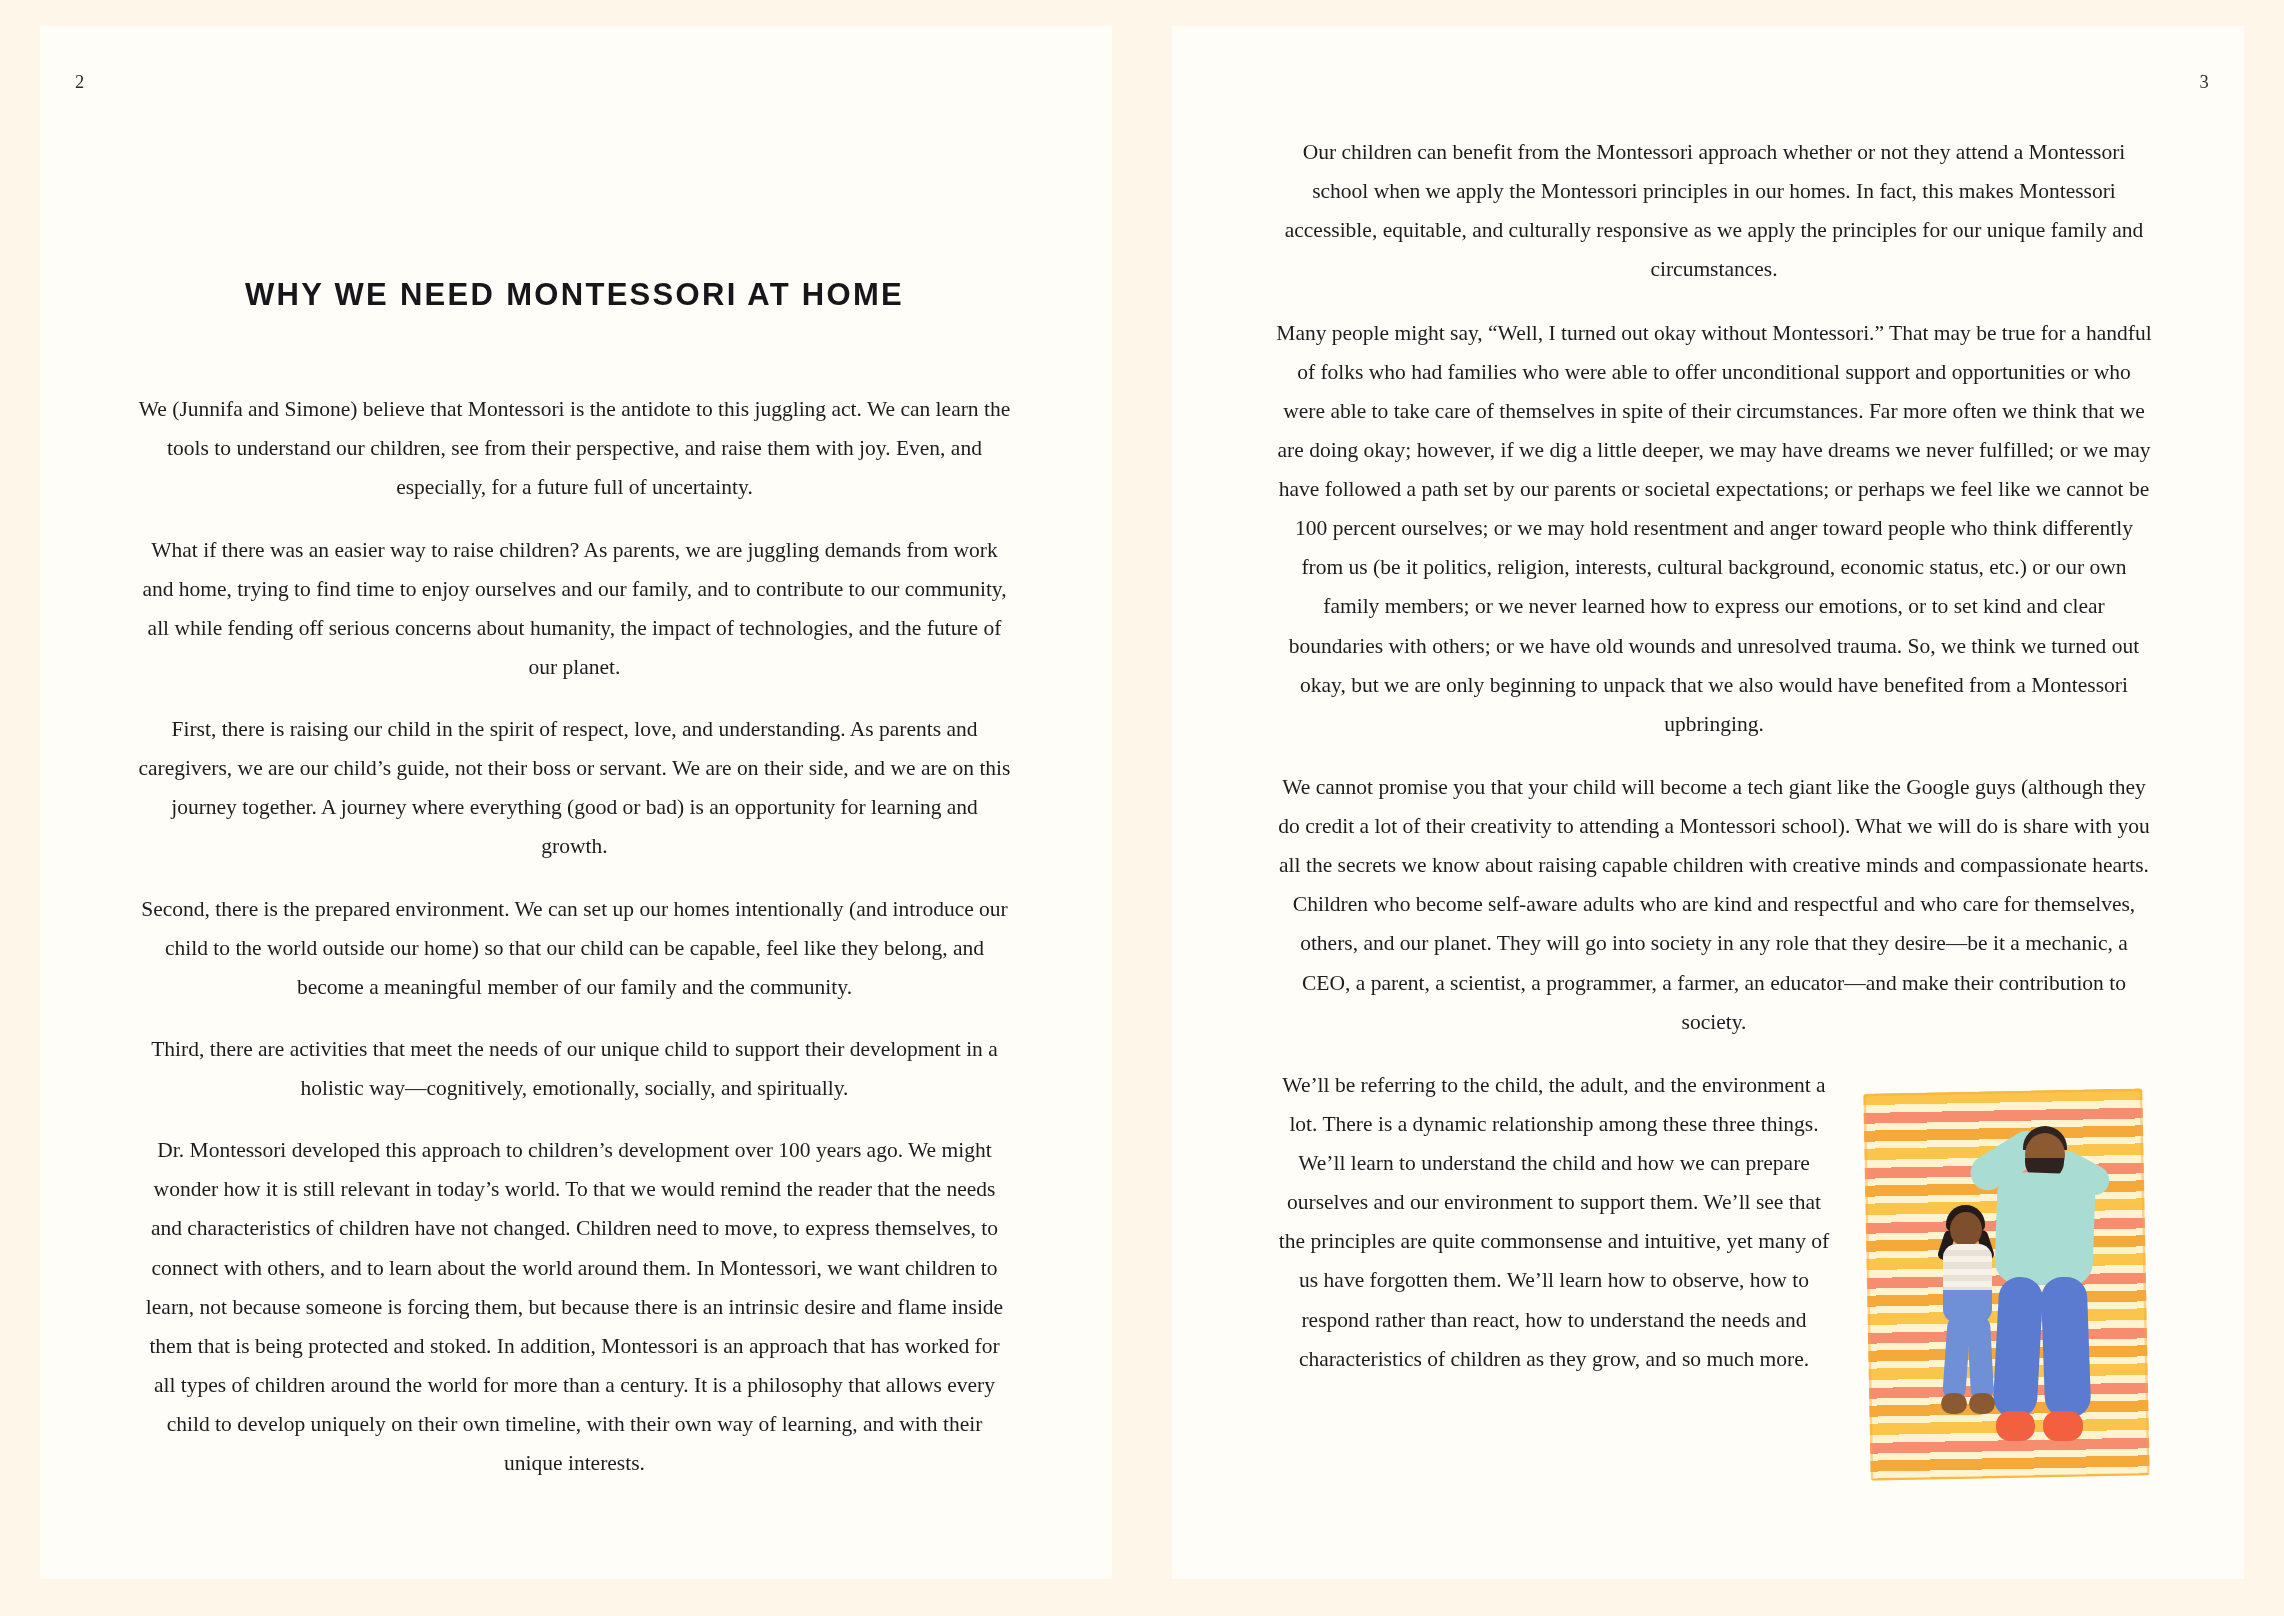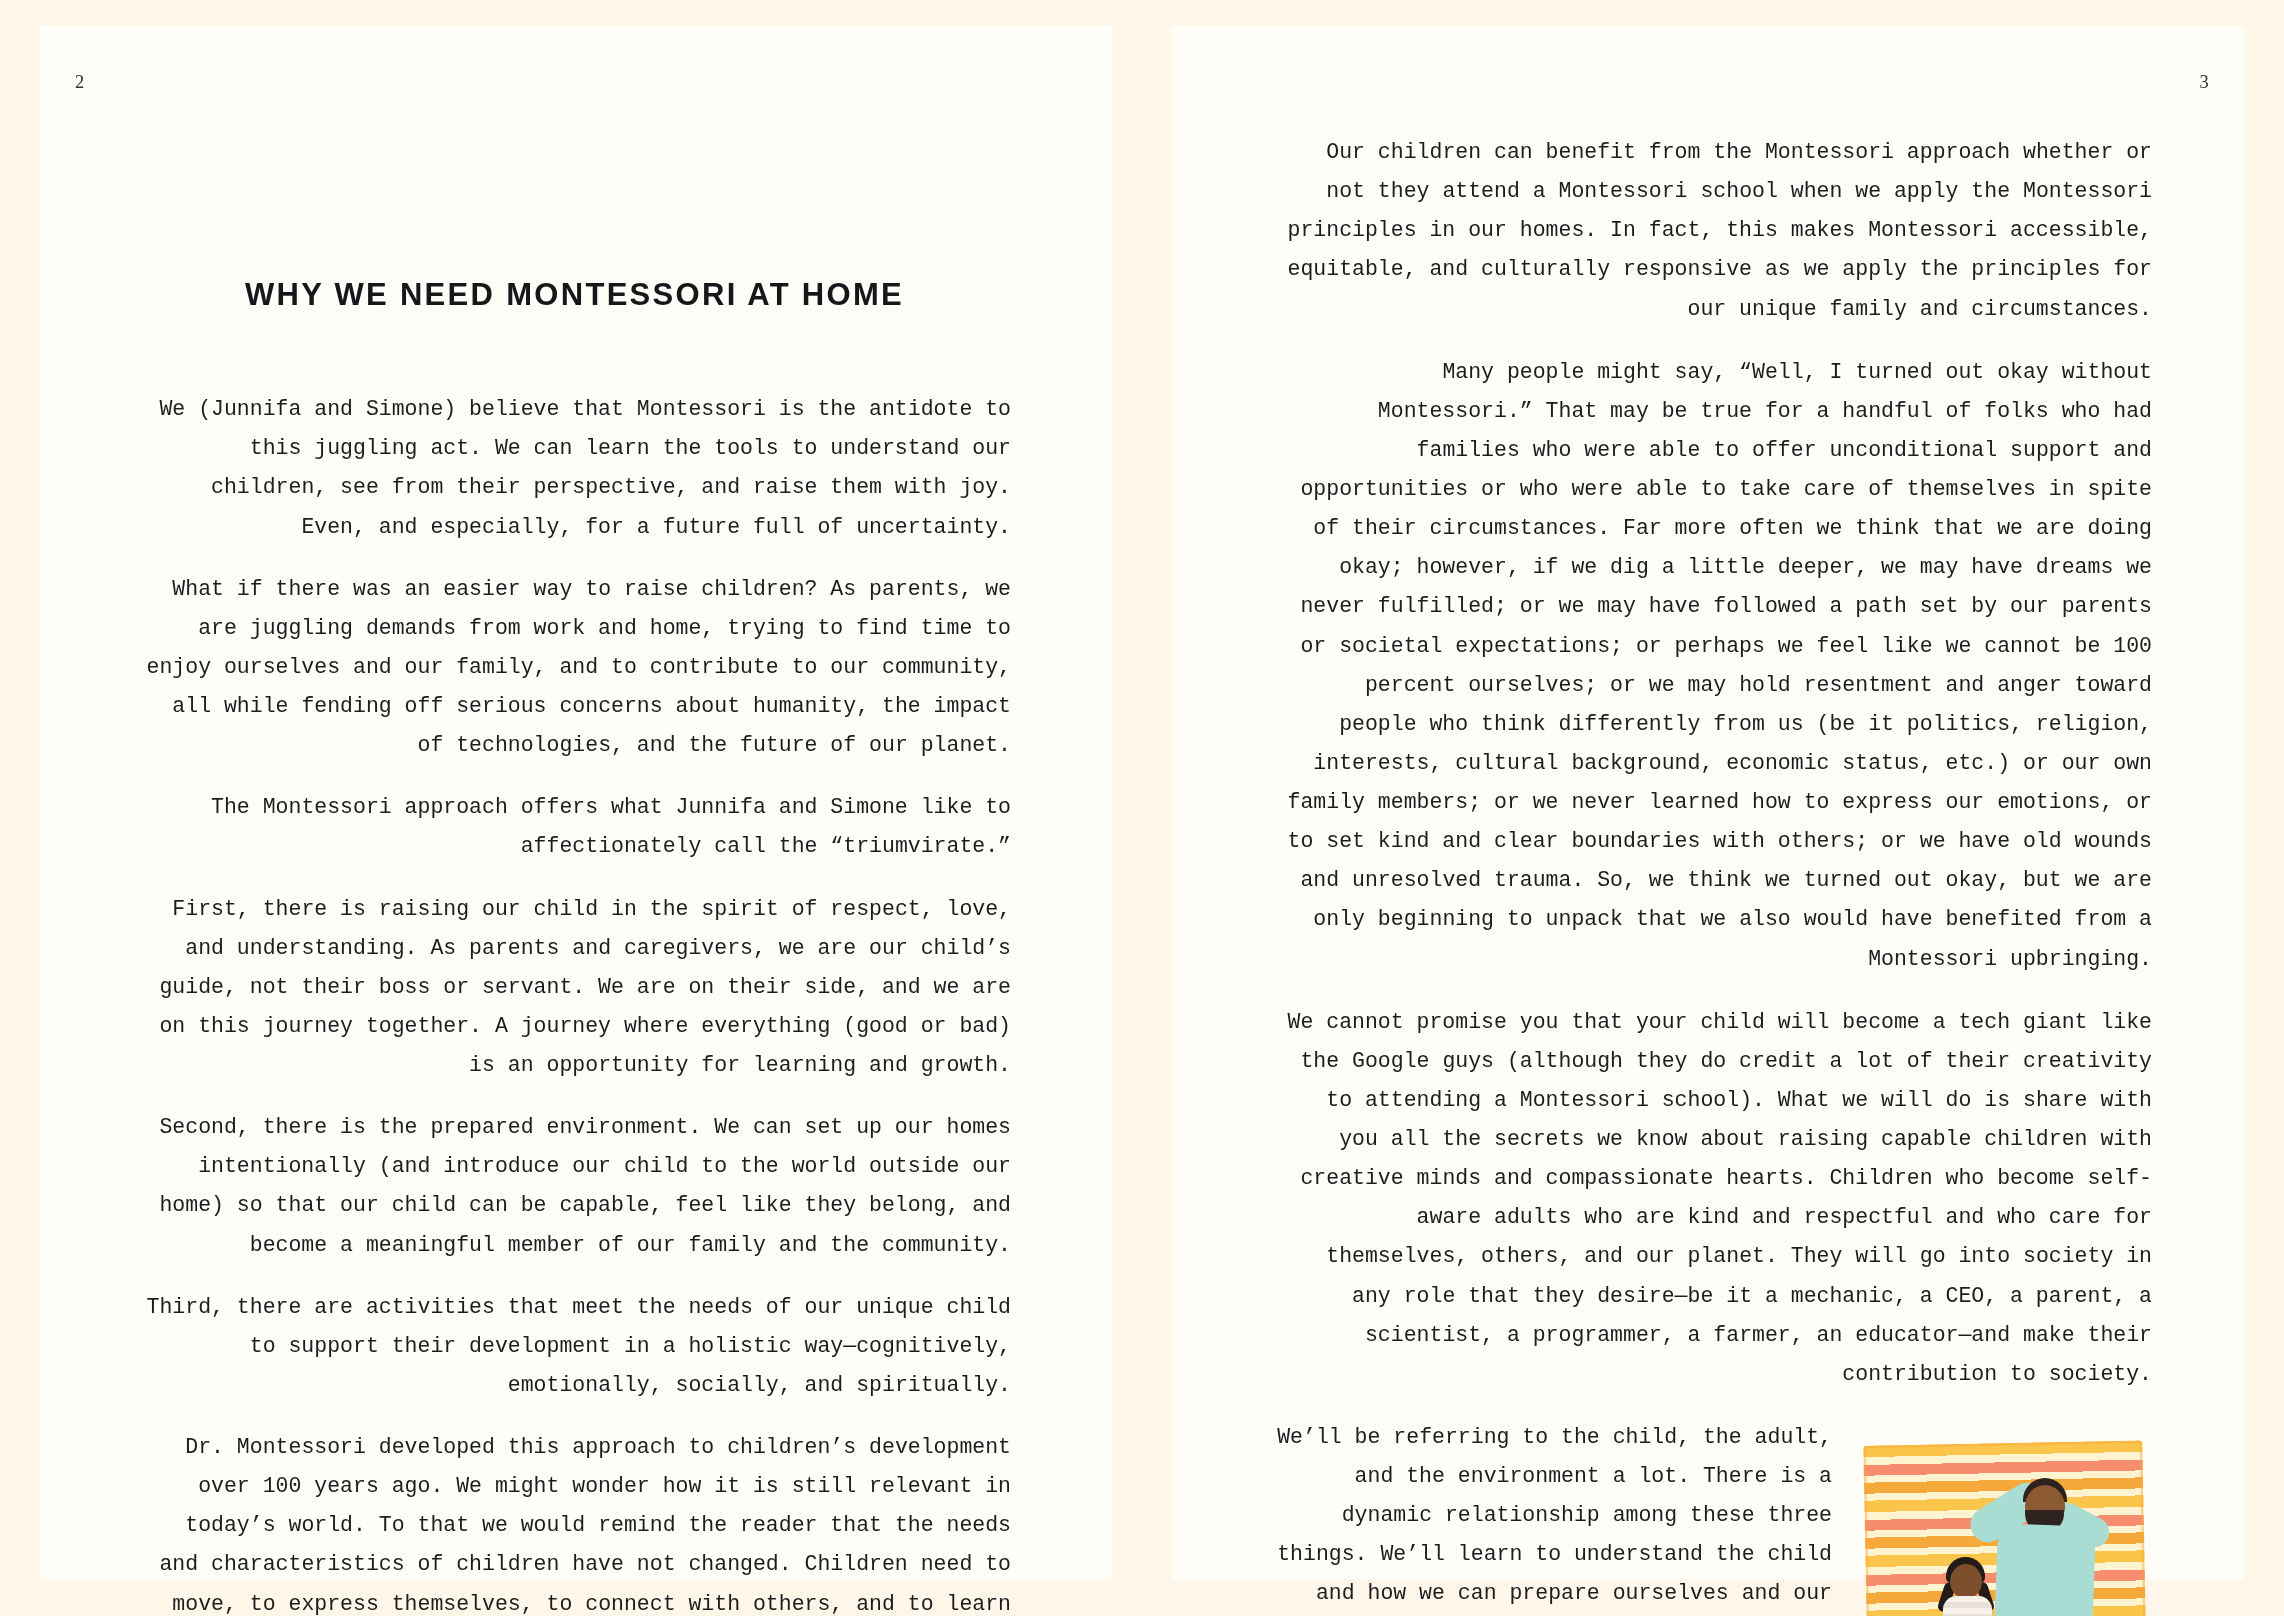--- a/index.html
+++ b/index.html
@@ -53,26 +53,26 @@
     color: #17171b;
     text-align: center;
     margin-top: 202px;
     margin-bottom: 0;
     line-height: 1.2;
   }
   .body-col {
     margin-top: 77px;
   }
   p.para {
-    font-family: Liberation Mono, monospace;
+    font-family: Liberation Serif, serif;
     font-size: 21.5px;
     line-height: 1.82;
     color: #1d1d20;
     margin: 0 0 23px 0;
-    text-align: right;
+    text-align: center;
     hyphens: none;
   }
   .right-content {
     box-sizing: border-box;
     padding: 59px 92px 0 104px;
   }
   .right-content p.para {
     margin-bottom: 24px;
   }
 
@@ -226,21 +226,20 @@
 
 <div class="spread">
 
   <div class="page page-left">
     <div class="page-number">2</div>
     <div class="left-content">
       <h1 class="chapter-title">WHY WE NEED MONTESSORI AT HOME</h1>
       <div class="body-col">
         <p class="para">We (Junnifa and Simone) believe that Montessori is the antidote to this juggling act. We can learn the tools to understand our children, see from their perspective, and raise them with joy. Even, and especially, for a future full of uncertainty.</p>
         <p class="para">What if there was an easier way to raise children? As parents, we are juggling demands from work and home, trying to find time to enjoy ourselves and our family, and to contribute to our community, all while fending off serious concerns about humanity, the impact of technologies, and the future of our planet.</p>
-        <p class="para">The Montessori approach offers what Junnifa and Simone like to affectionately call the “triumvirate.”</p>
         <p class="para">First, there is raising our child in the spirit of respect, love, and understanding. As parents and caregivers, we are our child’s guide, not their boss or servant. We are on their side, and we are on this journey together. A journey where everything (good or bad) is an opportunity for learning and growth.</p>
         <p class="para">Second, there is the prepared environment. We can set up our homes intentionally (and introduce our child to the world outside our home) so that our child can be capable, feel like they belong, and become a meaningful member of our family and the community.</p>
         <p class="para">Third, there are activities that meet the needs of our unique child to support their development in a holistic way—cognitively, emotionally, socially, and spiritually.</p>
         <p class="para">Dr. Montessori developed this approach to children’s development over 100 years ago. We might wonder how it is still relevant in today’s world. To that we would remind the reader that the needs and characteristics of children have not changed. Children need to move, to express themselves, to connect with others, and to learn about the world around them. In Montessori, we want children to learn, not because someone is forcing them, but because there is an intrinsic desire and flame inside them that is being protected and stoked. In addition, Montessori is an approach that has worked for all types of children around the world for more than a century. It is a philosophy that allows every child to develop uniquely on their own timeline, with their own way of learning, and with their unique interests.</p>
       </div>
     </div>
   </div>
 
   <div class="page page-right">
     <div class="page-number">3</div>

